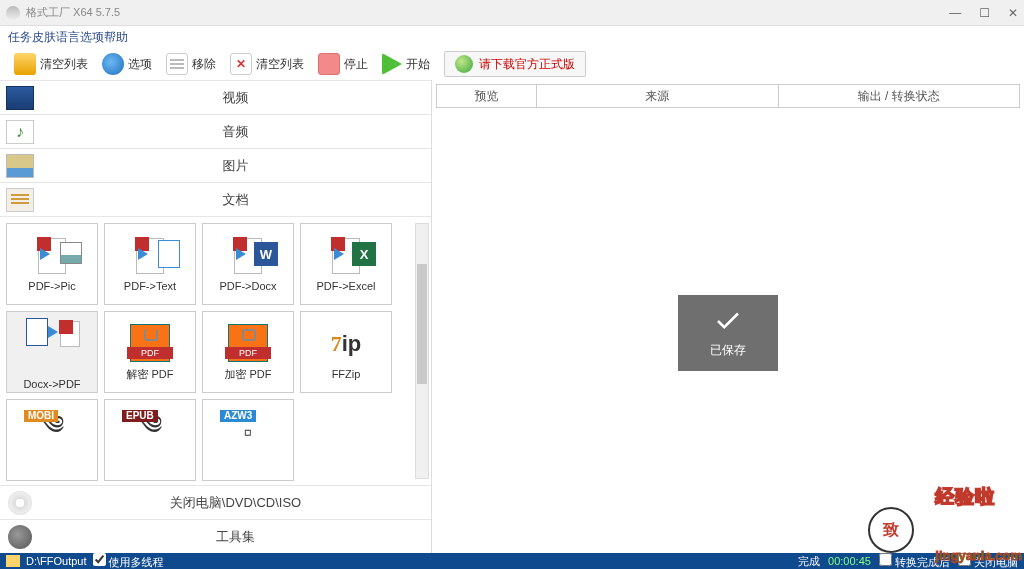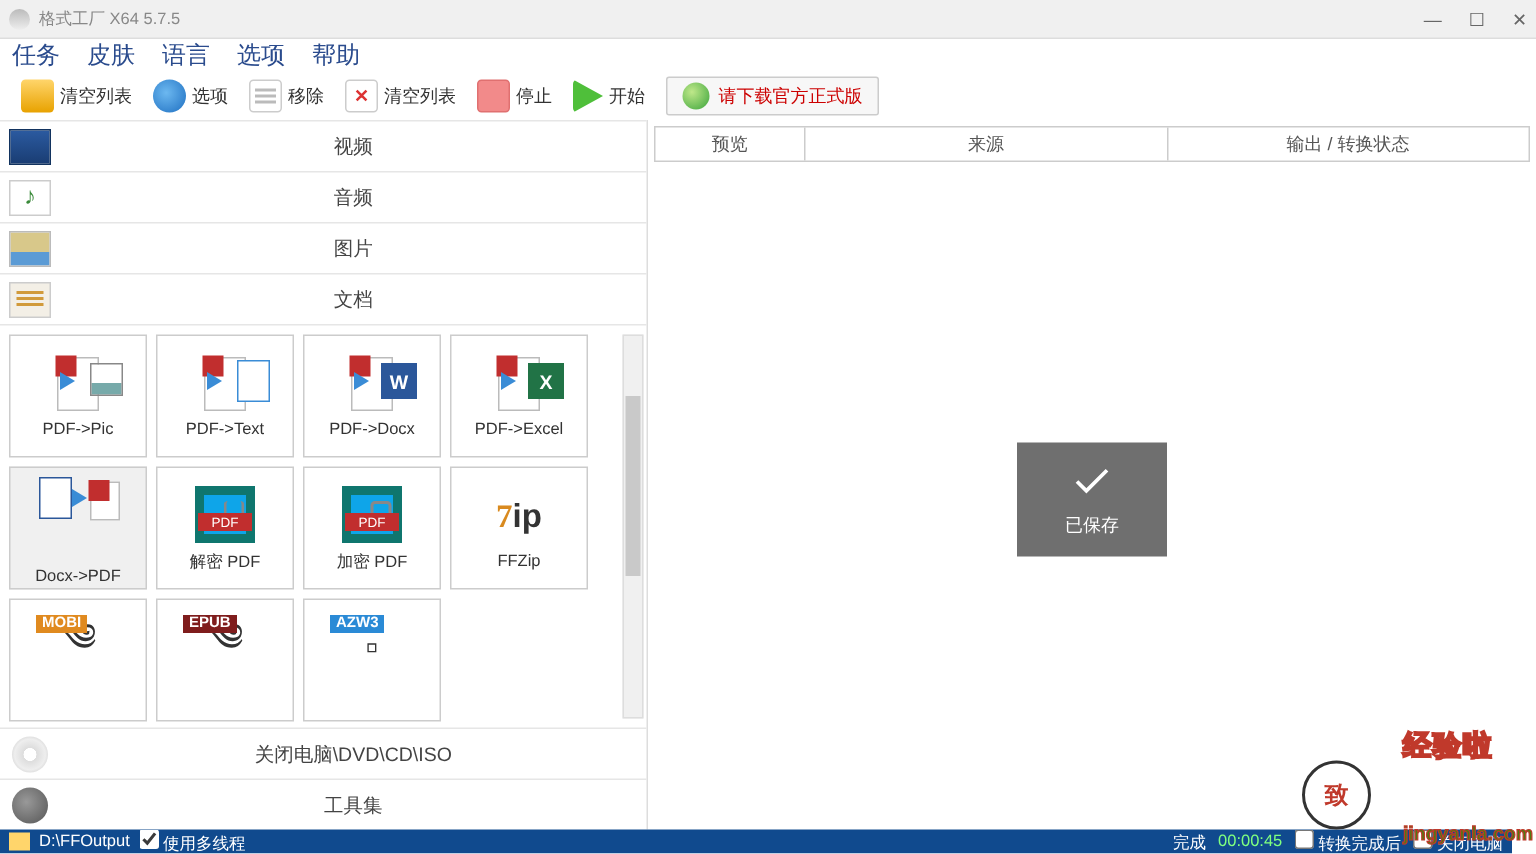--- a/index.html
+++ b/index.html
@@ -2,21 +2,21 @@
 <html><head>
 <meta charset="utf-8">
 <style>
 * { box-sizing: border-box; margin: 0; padding: 0; font-family: "Microsoft YaHei", Arial, sans-serif; }
 body { width: 1024px; height: 569px; background: #fff; overflow: hidden; position: relative; }
 
 .titlebar { height: 26px; background: #f0f0f0; display: flex; align-items: center; padding: 0 6px; font-size: 11px; color: #888; border-bottom: 1px solid #ddd; }
 .titlebar .icon { width: 14px; height: 14px; border-radius: 50%; background: linear-gradient(#bbb,#eee); margin-right: 6px; }
 .titlebar .winctl { margin-left: auto; display: flex; gap: 18px; color: #666; font-size: 12px; }
 
-.menubar { height: 22px; display: flex; align-items: center; padding: 0 8px; gap: 18px; font-size: 16px; color: #2a4b8d; }
+.menubar { height: 22px; display: flex; align-items: center; padding: 0 8px; font-size: 12px; color: #2a4b8d; }
 
 .toolbar { height: 32px; display: flex; align-items: center; padding: 2px 8px; gap: 2px; font-size: 12px; }
 .tbtn { display: flex; align-items: center; gap: 4px; padding: 2px 6px; color: #333; }
 .ico { width: 22px; height: 22px; display: inline-flex; align-items: center; justify-content: center; border-radius: 3px; }
 .ico.folder { background: linear-gradient(#ffd56b,#e8a200); }
 .ico.opt { background: radial-gradient(circle at 40% 40%,#6cb8f0,#1e6fc1); border-radius: 50%; }
 .ico.doc { background: #fff; border: 1px solid #ccc; position: relative; }
 .ico.doc::after { content:""; position:absolute; left:3px; top:5px; right:3px; height:2px; background:#bbb; box-shadow:0 4px 0 #bbb,0 8px 0 #bbb; }
 .ico.x { background:#fff; border:1px solid #ccc; color:#d33; font-weight:bold; }
 .ico.sq-red { background:#f28a8a; border:1px solid #e07070; }
@@ -47,38 +47,38 @@
 .scroll { position:absolute; right:2px; top:6px; bottom:6px; width:14px; background:#f0f0f0; border:1px solid #ddd;}
 .scroll .thumb{ position:absolute; left:1px; right:1px; top:40px; height:120px; background:#c9c9c9;}
 
 .pdfico{width:28px;height:36px;background:#fff;border:1px solid #bbb;position:relative;}
 .pdfico::before{content:"";position:absolute;left:-2px;top:-2px;width:14px;height:14px;background:#c12e2e;}
 .arrow{position:absolute;left:14px;top:12px;width:0;height:0;border-left:10px solid #3a8cd6;border-top:6px solid transparent;border-bottom:6px solid transparent;}
 .img-sm{width:22px;height:22px;border:1px solid #888;background:linear-gradient(#fff 60%,#7aa 60%);position:absolute;right:-4px;top:6px;}
 .txt-sm{width:22px;height:28px;border:1px solid #3a8cd6;background:#fff;position:absolute;right:-4px;top:4px;}
 .docx-sm{width:24px;height:24px;background:#2b579a;color:#fff;font-weight:bold;font-size:13px;display:flex;align-items:center;justify-content:center;position:absolute;right:-4px;top:6px;}
 .xlsx-sm{width:24px;height:24px;background:#217346;color:#fff;font-weight:bold;font-size:13px;display:flex;align-items:center;justify-content:center;position:absolute;right:-4px;top:6px;}
-.pdfbadge{width:40px;height:38px;background:#0ea5e9;border:6px solid #0f766e;position:relative;}
+.pdfbadge{width:40px;height:38px;background:#f97316;border:1px solid #0f766e;position:relative;}
 .pdfbadge .bar{position:absolute;left:-4px;right:-4px;bottom:2px;height:12px;background:#c12e2e;color:#fff;font-size:9px;text-align:center;line-height:12px;}
 .lock{width:14px;height:12px;border:2px solid #888;border-radius:3px;position:absolute;top:4px;left:13px;}
 .lock.open{border-top:none;}
 .zip{font-family:Georgia,serif;font-weight:bold;font-size:22px;color:#d98a1f;}
 .tag{height:12px;padding:0 4px;color:#fff;font-size:10px;font-weight:bold;position:absolute;top:-2px;left:-2px;}
 .tag.mobi{background:#e08a1f;} .tag.epub{background:#7f1d1d;} .tag.azw{background:#2a8ad6;}
 .seahorse{font-size:26px;}
 
 .tabhdr{height:24px;display:flex;border:1px solid #ccc;margin:4px;}
 .tabhdr>div{flex:1;border-right:1px solid #ccc;display:flex;align-items:center;justify-content:center;font-size:12px;color:#555;}
 .tabhdr>div:first-child{flex:0 0 100px;}
 .tabhdr>div:last-child{border-right:none;}
 
 .toast{position:absolute;left:50%;top:50%;transform:translate(-50%,-50%);width:100px;height:76px;background:#6f6f6f;color:#fff;display:flex;flex-direction:column;align-items:center;justify-content:center;gap:6px;font-size:12px;}
 .toast svg{width:30px;height:30px;}
 
-.status{position:absolute;left:0;right:16px;bottom:0;height:16px;background:#104a8e;color:#fff;font-size:11px;display:flex;align-items:center;padding:0 6px;gap:6px;}
+.status{position:absolute;left:0;right:0;bottom:0;height:16px;background:#104a8e;color:#fff;font-size:11px;display:flex;align-items:center;padding:0 6px;gap:6px;}
 .status .sfolder{width:14px;height:12px;background:#ffd56b;}
 .status input{accent-color:#fff;}
 .status .rsec{margin-left:auto;display:flex;align-items:center;gap:8px;}
 
 .watermark{position:absolute;right:2px;bottom:6px;pointer-events:none;}
 .watermark .big{font-size:19px;font-weight:bold;color:#fff;-webkit-text-stroke:1.5px #c0392b;letter-spacing:1px;}
 .watermark .url{font-size:13px;font-weight:bold;color:#4d7c0f;margin-top:38px;-webkit-text-stroke:0.8px #c0392b;}
 .stamp{position:absolute;right:110px;bottom:16px;width:46px;height:46px;border:2px solid #333;border-radius:50%;display:flex;align-items:center;justify-content:center;color:#c0392b;font-weight:bold;}
 </style>
 </head>

